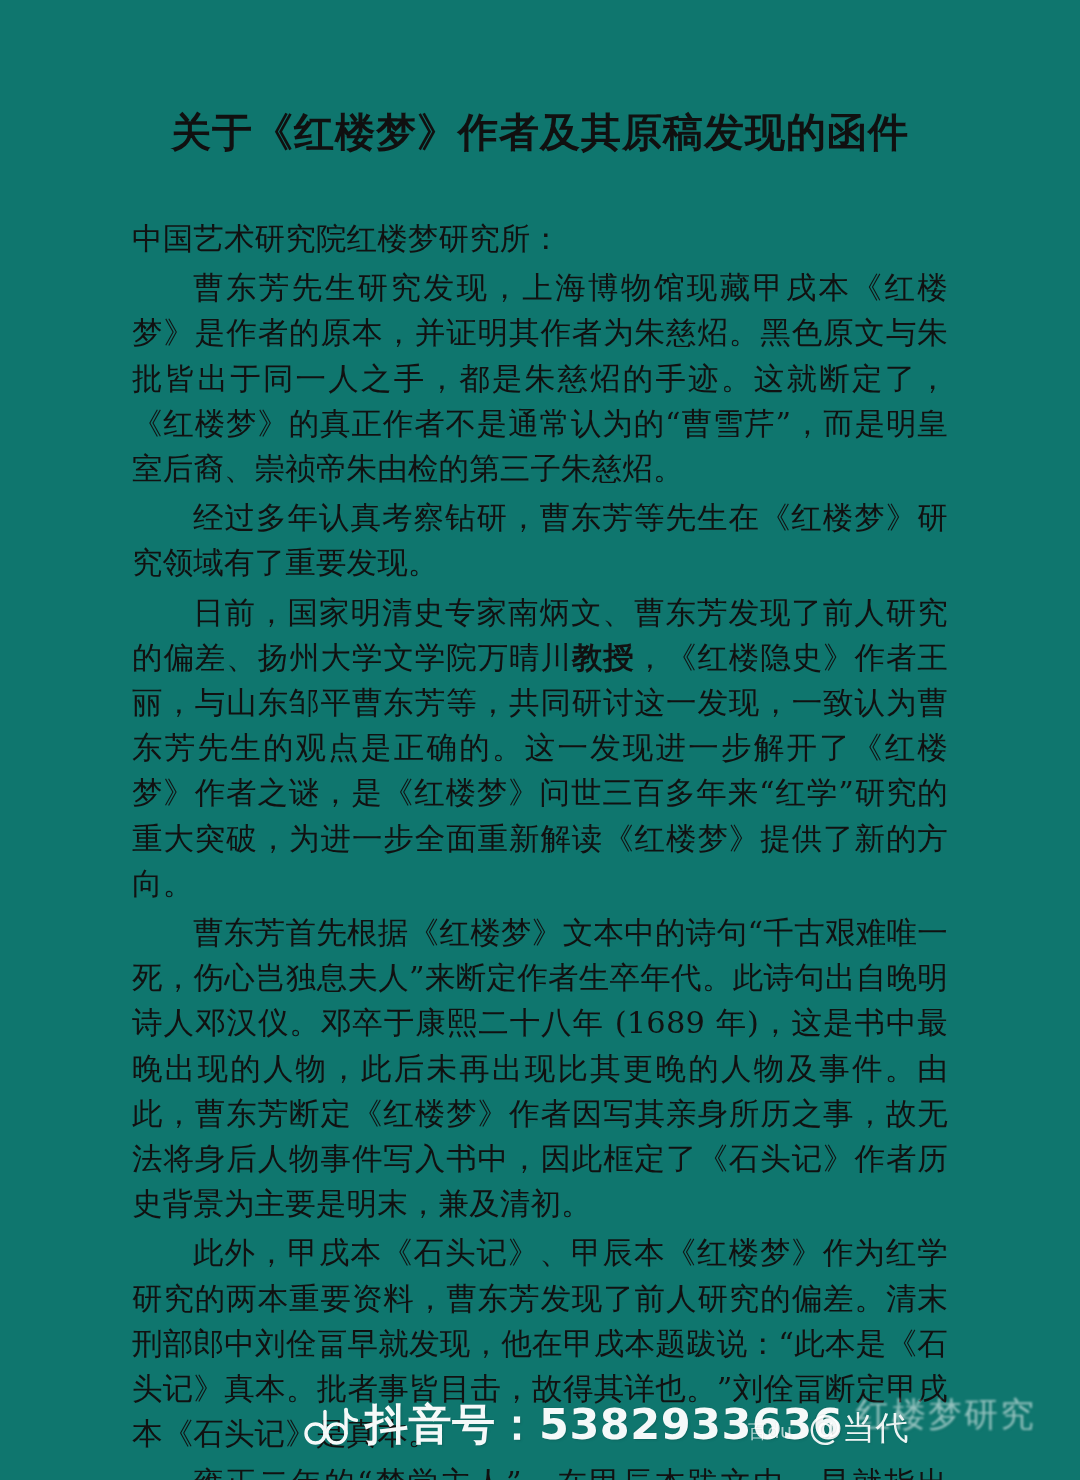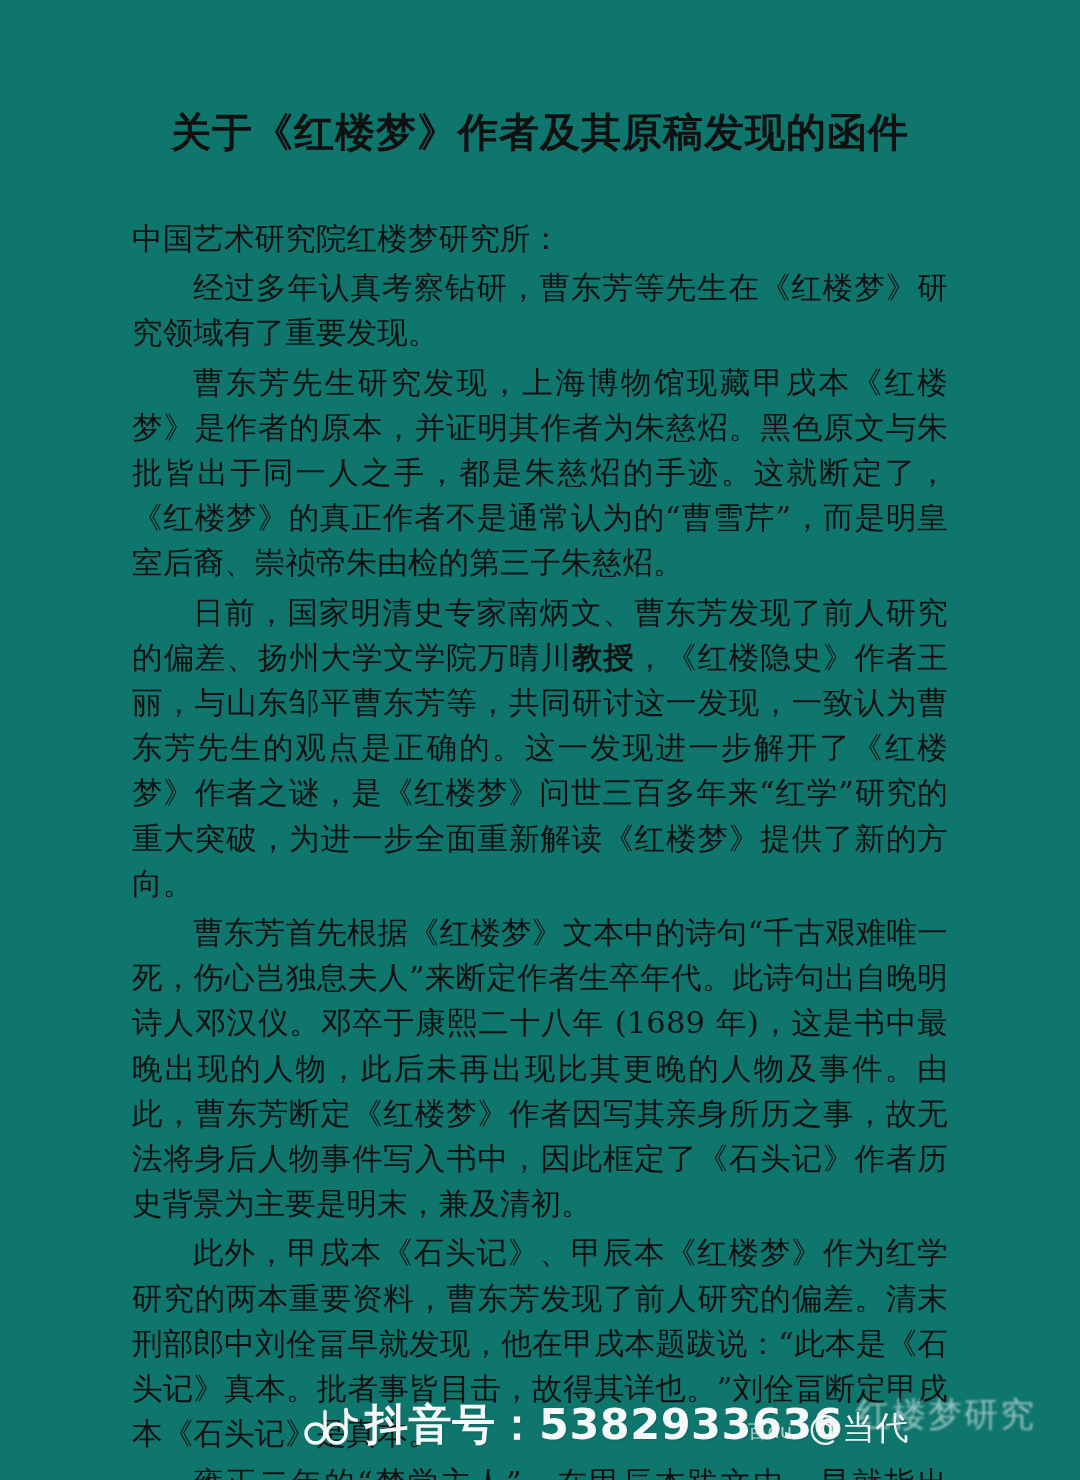--- a/index.html
+++ b/index.html
@@ -171,23 +171,23 @@
 <body>
 
 <div class="page">
 
   <div class="doc-title">关于《红楼梦》作者及其原稿发现的函件</div>
 
   <div class="doc-body">
 
     <p class="salutation">中国艺术研究院红楼梦研究所：</p>
 
+    <p class="para"> 曹东芳先生研究发现，上海博物馆现藏甲戌本《红楼梦》是作者的原本，并证明其作者为朱慈炤。黑色原文与朱批皆出于同一人之手，都是朱慈炤的手迹。这就断定了，《红楼梦》的真正作者不是通常认为的“曹雪芹”，而是明皇室后裔、崇祯帝朱由检的第三子朱慈炤。</p>
+
     <p class="para">经过多年认真考察钻研，曹东芳等先生在《红楼梦》研究领域有了重要发现。</p>
-
-    <p class="para"> 曹东芳先生研究发现，上海博物馆现藏甲戌本《红楼梦》是作者的原本，并证明其作者为朱慈炤。黑色原文与朱批皆出于同一人之手，都是朱慈炤的手迹。这就断定了，《红楼梦》的真正作者不是通常认为的“曹雪芹”，而是明皇室后裔、崇祯帝朱由检的第三子朱慈炤。</p>
 
     <p class="para"><span>日前，国家明清史专家南炳文、曹东芳发现了前人研究的偏差、扬州大学文学院万晴川</span><span class="emph-bold">教授</span><span>，《红楼隐史》作者王丽，与山东邹平曹东芳等，共同研讨这一发现，一致认为曹东芳先生的观点是正确的。这一发现进一步解开了《红楼梦》作者之谜，是《红楼梦》问世三百多年来“红学”研究的重大突破，为进一步全面重新解读《红楼梦》提供了新的方向。</span></p>
 
     <p class="para">曹东芳首先根据《红楼梦》文本中的诗句“千古艰难唯一死，伤心岂独息夫人”来断定作者生卒年代。此诗句出自晚明诗人邓汉仪。邓卒于康熙二十八年 (1689 年)，这是书中最晚出现的人物，此后未再出现比其更晚的人物及事件。由此，曹东芳断定《红楼梦》作者因写其亲身所历之事，故无法将身后人物事件写入书中，因此框定了《石头记》作者历史背景为主要是明末，兼及清初。</p>
 
     <p class="para">此外，甲戌本《石头记》、甲辰本《红楼梦》作为红学研究的两本重要资料，曹东芳发现了前人研究的偏差。清末刑部郎中刘佺畐早就发现，他在甲戌本题跋说：“此本是《石头记》真本。批者事皆目击，故得其详也。”刘佺畐断定甲戌本《石头记》是真本。</p>
 
     <p class="para">雍正二年的“梦觉主人”，在甲辰本跋文中，早就指出《石头</p>
 
   </div>

